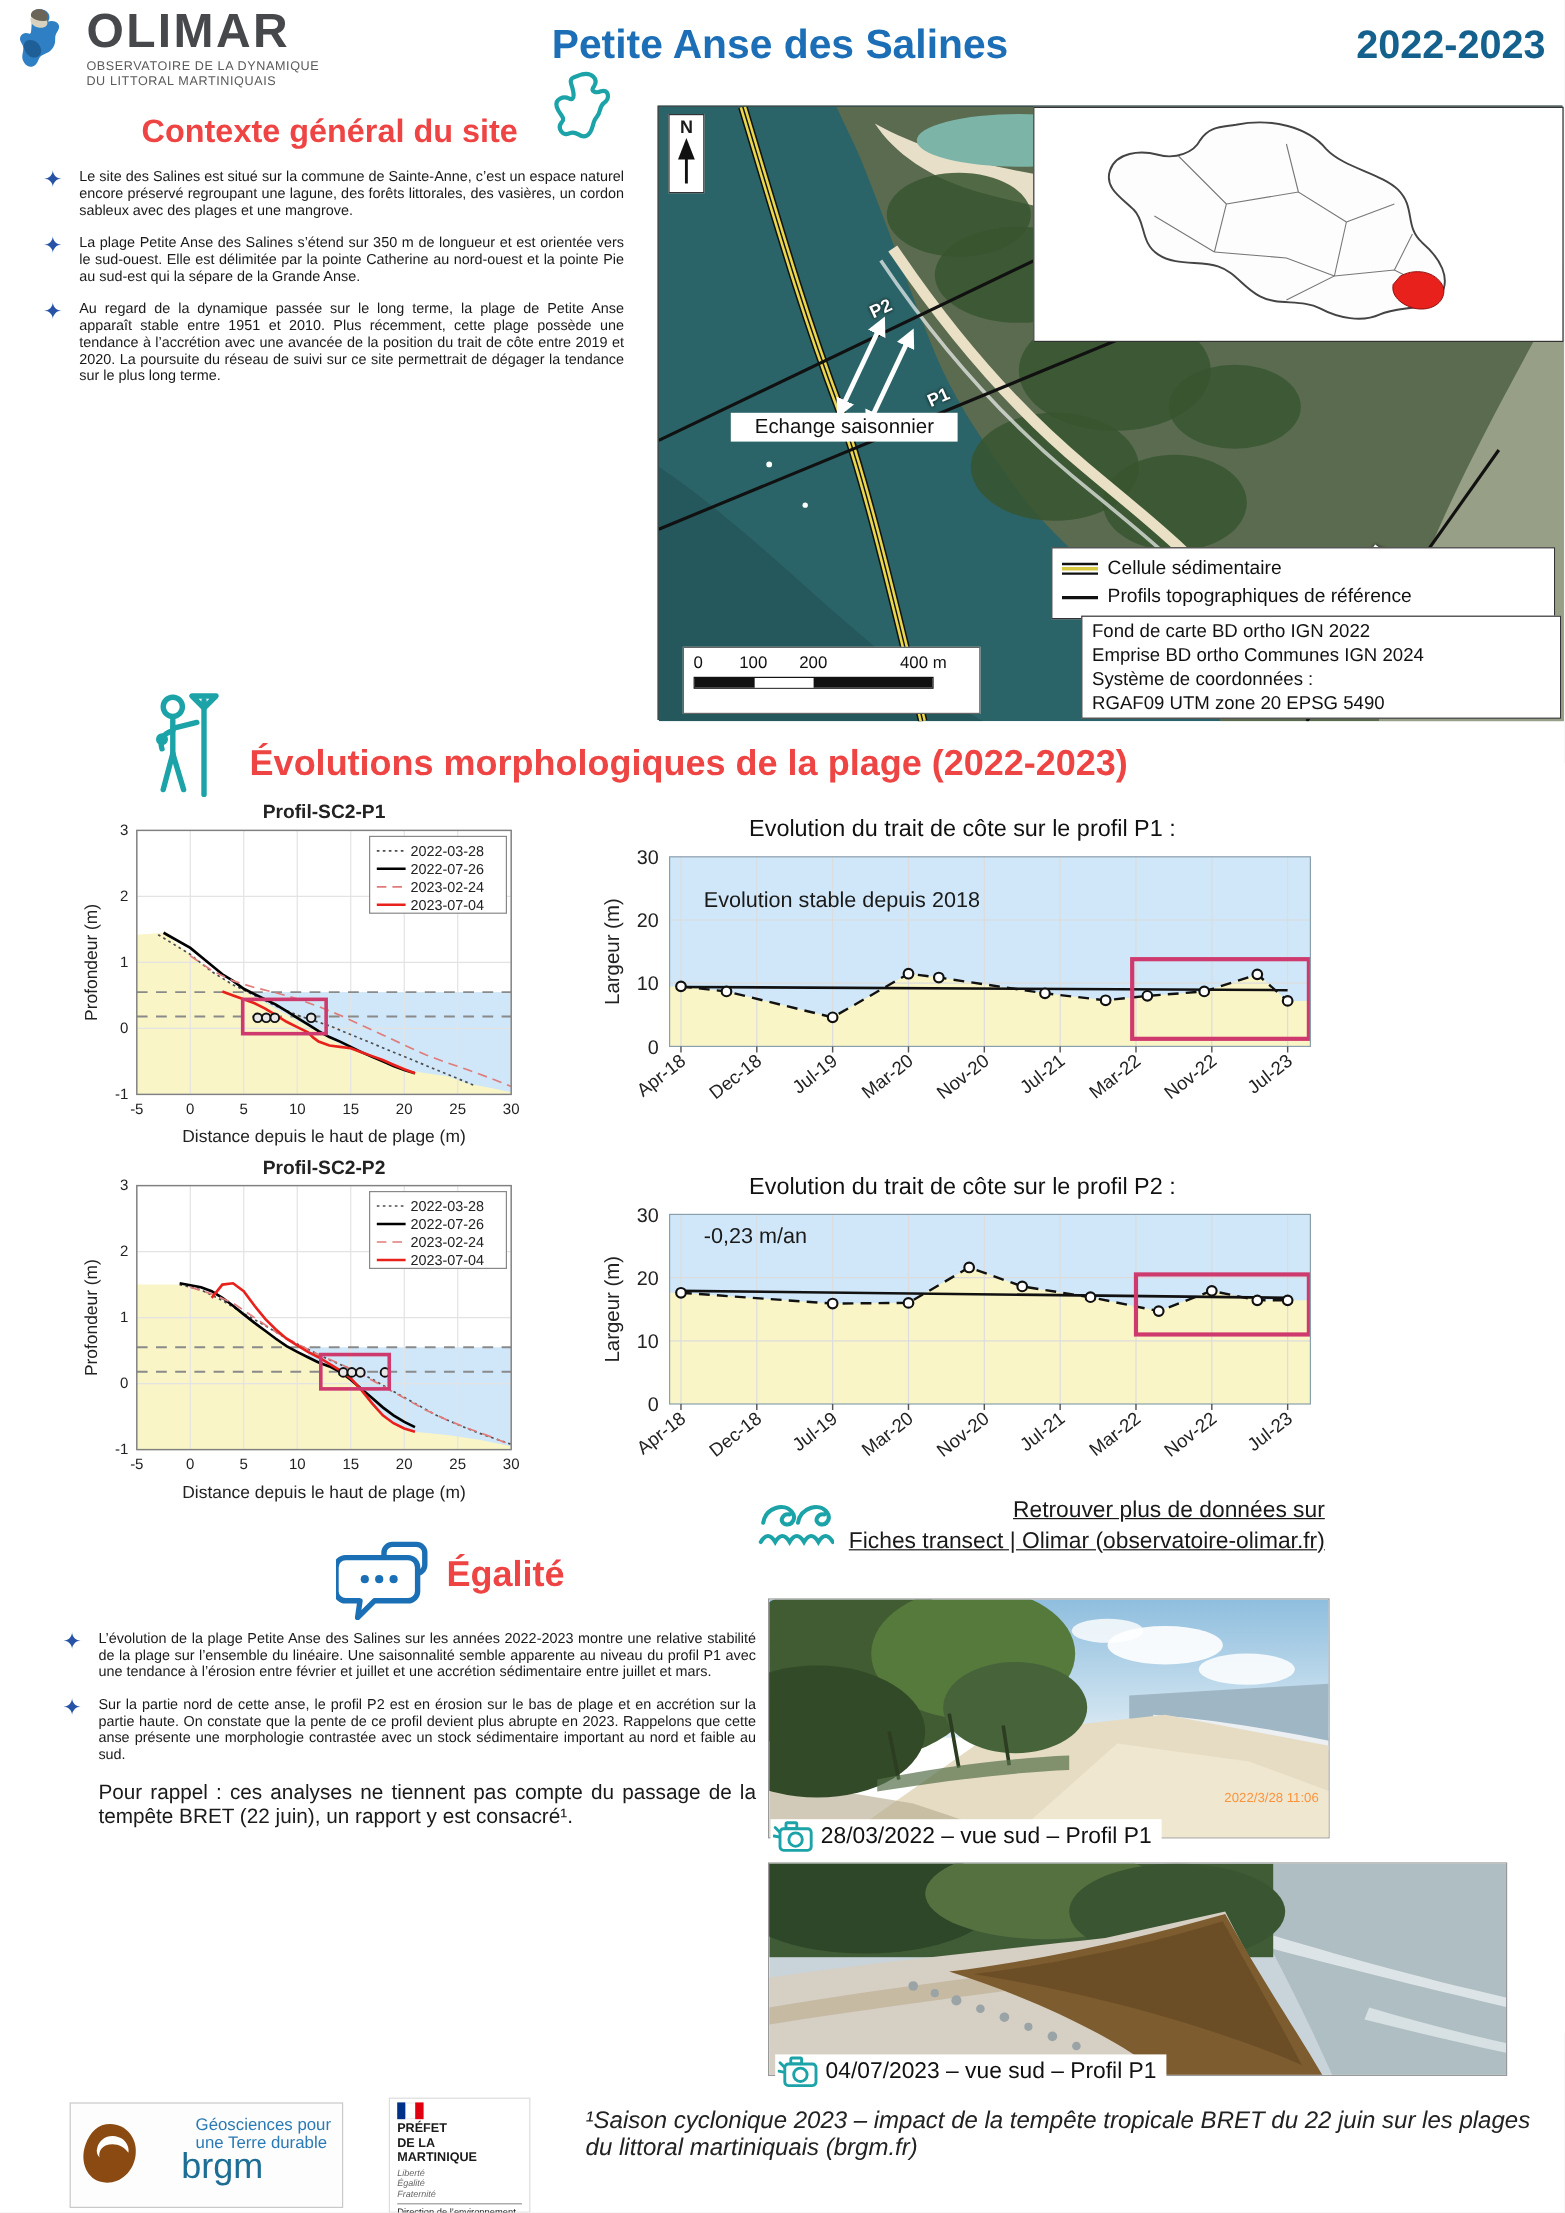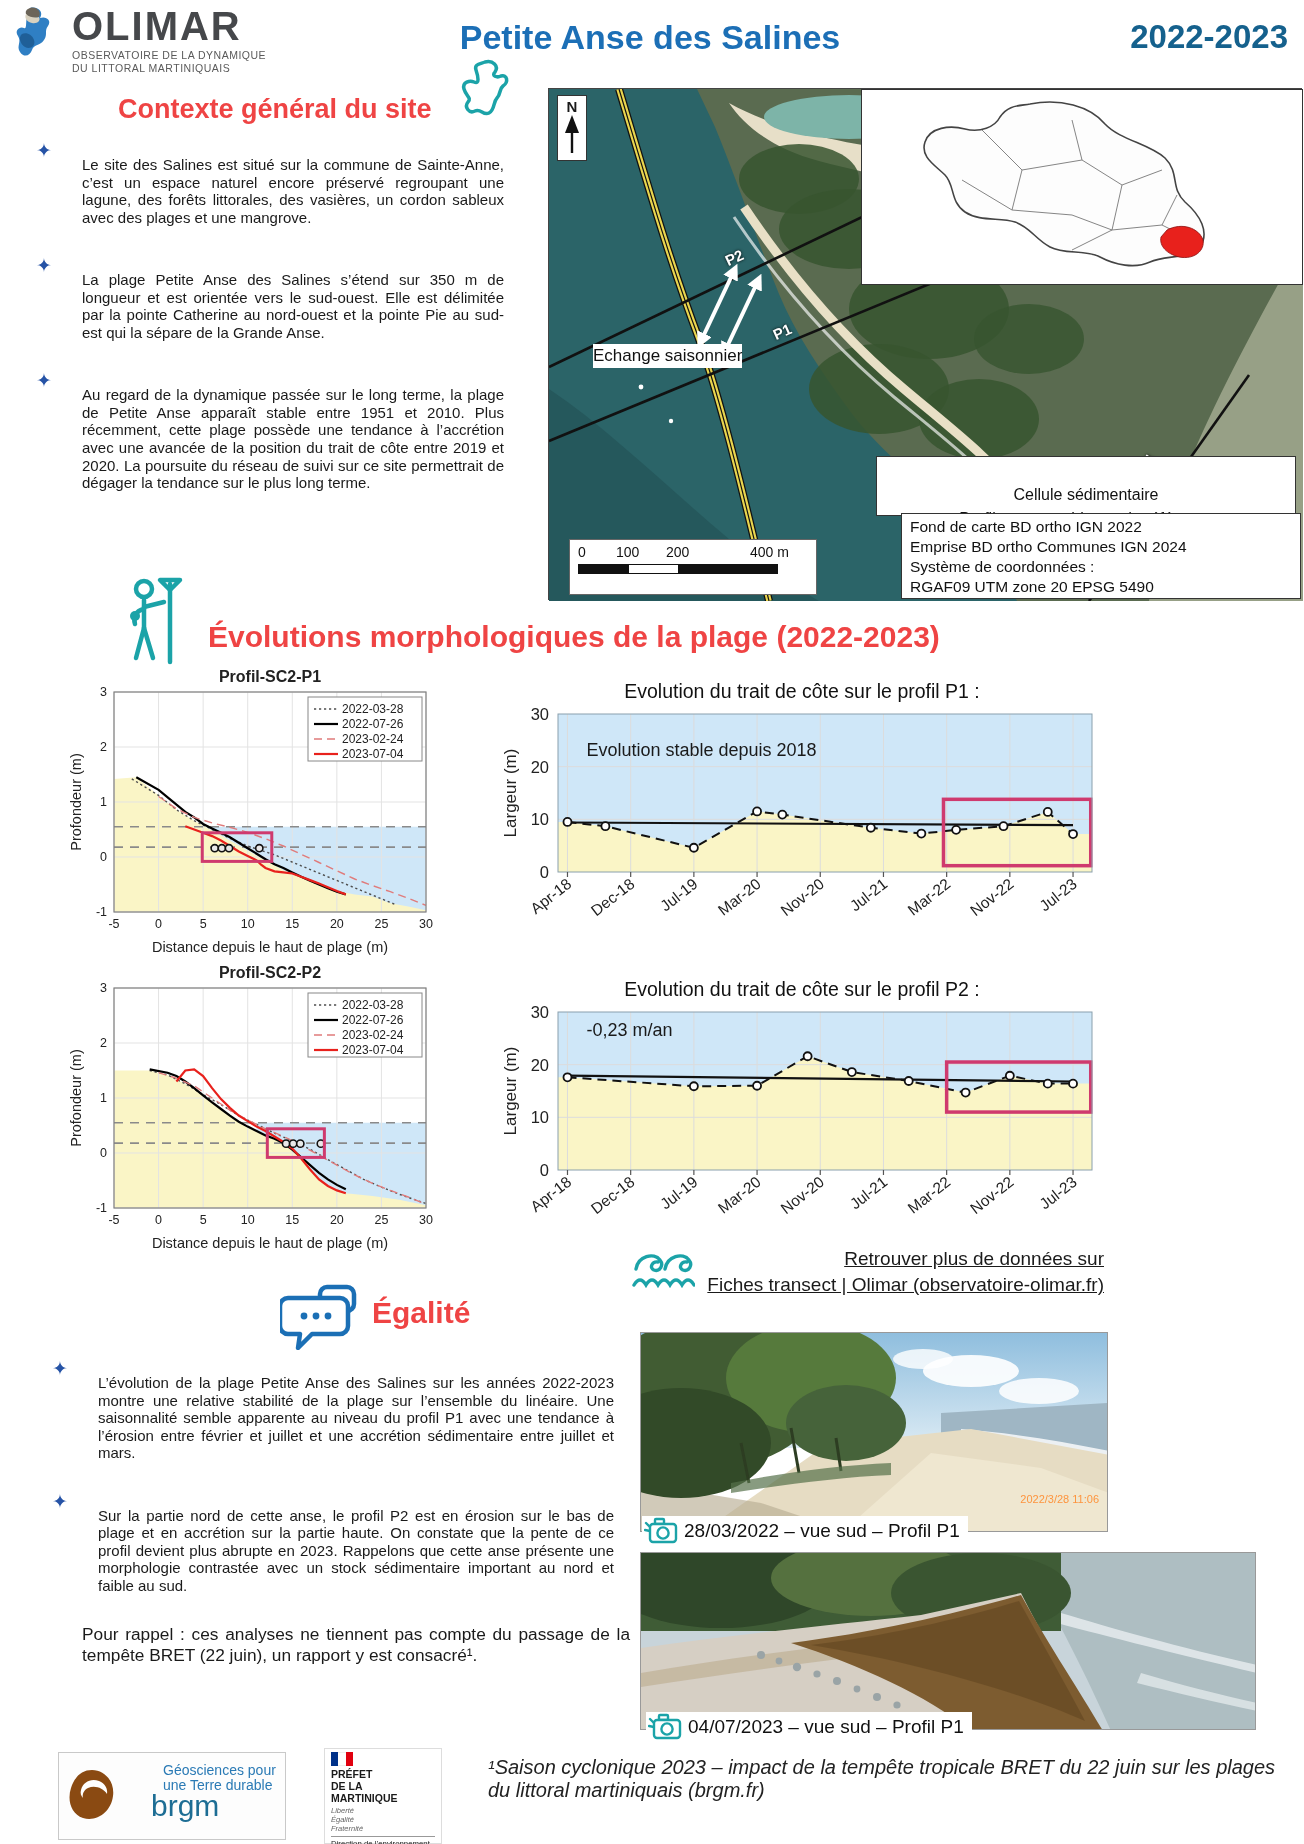--- a/index.html
+++ b/index.html
@@ -19,32 +19,32 @@
   .h-blue{font-weight:800;color:#ef4444;}
   .ctx-heading{left:118px;top:94px;font-size:27px;}
   .morpho-heading{left:208px;top:620px;font-size:30px;}
   .synth-heading{left:372px;top:1296px;font-size:30px;}
 
   
   .bullets{left:36px;top:140px;width:484px;}
   .bullets.synth{left:52px;top:1358px;width:578px;}
   .bullet{display:grid;grid-template-columns:30px 1fr;margin-bottom:13px;}
   .bullet .star{color:#2653a6;font-size:19px;line-height:1.2;}
-  .bullet p{margin:16px;font-size:15px;line-height:1.17;text-align:justify;}
+  .bullet p{margin:0;font-size:12px;line-height:1.17;text-align:justify;}
   .note-par{margin:14px 0 0 30px;font-size:17.3px;line-height:1.17;text-align:justify;}
 
   
   .map{left:548px;top:88px;width:754px;height:512px;border:1.5px solid #444;background:#2b6468;}
   .map-north{left:8px;top:6px;width:30px;height:66px;background:#fff;border:1px solid #333;
              text-align:center;font-weight:bold;font-size:15px;padding-top:2px;}
-  .map-exchange{left:44px;top:255px;background:#fff;padding:2px 0;font-size:17px;color:#111;}
+  .map-exchange{left:60px;top:255px;background:#fff;padding:2px 20px;font-size:17px;color:#111;}
   .map-plabel{color:#fff;font-weight:bold;font-size:15px;text-shadow:0 0 3px #000;}
   .map-inset{left:312px;top:0;width:442px;height:196px;background:#fff;border:1.5px solid #333;}
   .map-legend{left:327px;top:367px;width:420px;background:#fff;border:1.5px solid #333;padding:5px 8px;}
-  .map-legend .row{display:flex;align-items:center;gap:24px;font-size:16px;height:24px;color:#111;flex-direction:column;}
+  .map-legend .row{display:flex;align-items:center;gap:8px;font-size:16px;height:24px;color:#111;}
   .map-source{left:352px;top:424px;width:400px;height:86px;background:#fff;border:1.5px solid #333;
               padding:3px 8px;font-size:15.5px;line-height:20px;color:#111;}
   .map-scale{left:20px;top:450px;width:248px;height:56px;background:#fff;border:1px solid #666;padding:4px 8px;}
   .scale-nums{position:relative;height:18px;font-size:14px;color:#111;}
   .scale-nums span{position:absolute;top:0;}
   .scale-bar{position:relative;width:200px;height:10px;border:1px solid #111;margin-top:2px;display:flex;}
   .scale-bar .seg{height:100%;}
 
   
   .evo-title{width:604px;text-align:center;font-size:19.5px;color:#111;}

